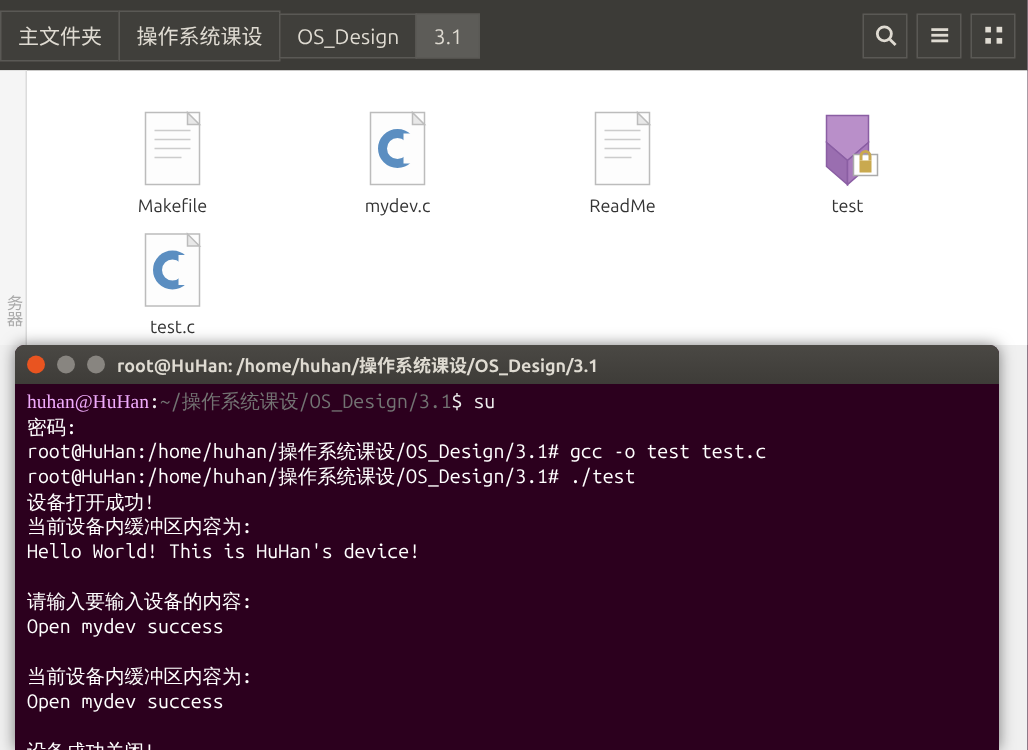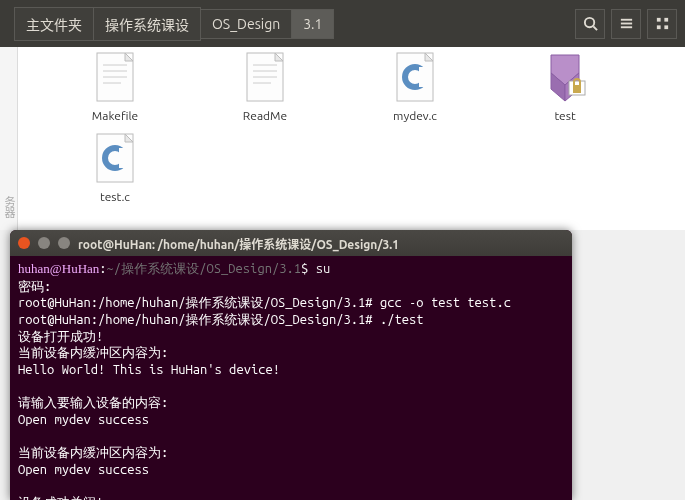--- a/index.html
+++ b/index.html
@@ -1,33 +1,33 @@
 <!DOCTYPE html>
 <html><head>
 <meta charset="utf-8">
 <style>
   * { margin: 0; padding: 0; box-sizing: border-box; }
   body { font-family: "Ubuntu", "Noto Sans CJK SC", sans-serif; width: 685px; height: 500px; overflow: hidden; background: #f0f0f0; position: relative; }
 
   
-  .fm-bar { height: 47px; background: #3c3b37; display: flex; align-items: center; color: #dfdbd2; font-size: 14px; padding-left: 14px; }
+  .fm-bar { height: 47px; background: #3c3b37; display: flex; align-items: center; color: #dfdbd2; font-size: 14px; }
   .crumb { padding: 6px 11px; border: 1px solid #5a5955; margin-right: -1px; background: #403f3b; }
   .crumb.active { background: #5d5c58; text-align: center; }
   .fm-right { margin-left: auto; display: flex; gap: 6px; padding-right: 8px; }
   .fm-btn { width: 30px; height: 30px; background: #403f3b; border: 1px solid #5a5955; display: flex; align-items: center; justify-content: center; cursor: pointer; }
 
   .fm-body { display: flex; height: 183px; background: #fff; }
   .sidebar { width: 18px; background: #f5f5f5; border-right: 1px solid #dcdcdc; display:flex; flex-direction:column; justify-content:flex-end; padding-bottom:12px;}
   .sidebar-txt { writing-mode: vertical-rl; color:#aaa; font-size:11px; }
-  .icons { flex: 1; padding: 2px 10px 0 60px; display: flex; flex-wrap: wrap; gap: 8px 76px; align-content: flex-start; }
+  .icons { flex: 1; padding: 24px 10px 0 60px; display: flex; flex-wrap: wrap; gap: 8px 76px; align-content: flex-start; }
   .file { width: 74px; display: flex; flex-direction: column; align-items: center; font-size: 12px; color: #333; }
   .ficon { width: 50px; height: 56px; display:flex; align-items:center; justify-content:center; margin-bottom: 4px;}
 
   
-  .term { position: absolute; left: 10px; top: 230px; width: 562px; height: 270px; background: #2c001e; border-radius: 6px 6px 0 0; box-shadow: 0 0 10px rgba(0,0,0,.5); }
+  .term { position: absolute; left: 10px; top: 230px; width: 656px; height: 270px; background: #2c001e; border-radius: 6px 6px 0 0; box-shadow: 0 0 10px rgba(0,0,0,.5); }
   .term-bar { height: 26px; background: linear-gradient(#4a4844, #3e3c38); border-radius: 6px 6px 0 0; display: flex; align-items: center; padding: 0 8px; gap: 8px; }
   .wbtn { width: 12px; height: 12px; border-radius: 50%; }
   .wclose { background: #e95420; } .wmin { background: #888580; } .wmax { background: #888580; }
   .term-title { color: #dfdbd2; font-size: 12px; font-weight: bold; }
   .term-content { padding: 4px 8px; font-family: "Ubuntu Mono", monospace; font-size: 13px; line-height: 1.28; color: #fff; white-space: pre-wrap; }
   .g { color: #f0abfc; font-family: Liberation Serif, serif; } .b { color: #737373; } .w { color: #eee; }
 </style>
 </head>
 <body>
 
@@ -77,38 +77,38 @@
             <line x1="10" y1="32" x2="28" y2="32" stroke="#ccc"></line>
           </svg>
       </div>
       <span>Makefile</span>
     </div>
     <div class="file">
       <div class="ficon">
         <svg width="44" height="52">
             <rect x="4" y="2" width="36" height="48" fill="#fdfdfd" stroke="#bcbcbc"></rect>
             <polygon points="32,2 40,10 32,10" fill="#e8e8e8" stroke="#bcbcbc"></polygon>
+            <circle cx="22" cy="26" r="10" fill="none" stroke="#5b8ec1" stroke-width="6"></circle>
+            <rect x="26" y="16" width="12" height="20" fill="#fdfdfd"></rect>
+          </svg>
+      </div>
+      <span>mydev.c</span>
+    </div>
+    <div class="file">
+      <div class="ficon">
+        <svg width="44" height="52">
+            <rect x="4" y="2" width="36" height="48" fill="#fdfdfd" stroke="#bcbcbc"></rect>
+            <polygon points="32,2 40,10 32,10" fill="#e8e8e8" stroke="#bcbcbc"></polygon>
             <line x1="10" y1="14" x2="34" y2="14" stroke="#ccc"></line>
             <line x1="10" y1="20" x2="34" y2="20" stroke="#ccc"></line>
             <line x1="10" y1="26" x2="34" y2="26" stroke="#ccc"></line>
             <line x1="10" y1="32" x2="28" y2="32" stroke="#ccc"></line>
           </svg>
       </div>
       <span>ReadMe</span>
-    </div>
-    <div class="file">
-      <div class="ficon">
-        <svg width="44" height="52">
-            <rect x="4" y="2" width="36" height="48" fill="#fdfdfd" stroke="#bcbcbc"></rect>
-            <polygon points="32,2 40,10 32,10" fill="#e8e8e8" stroke="#bcbcbc"></polygon>
-            <circle cx="22" cy="26" r="10" fill="none" stroke="#5b8ec1" stroke-width="6"></circle>
-            <rect x="26" y="16" width="12" height="20" fill="#fdfdfd"></rect>
-          </svg>
-      </div>
-      <span>mydev.c</span>
     </div>
     <div class="file">
       <div class="ficon">
         <svg width="44" height="52">
             <polygon points="8,4 36,4 36,22 22,34 8,22" fill="#b98fc9" stroke="#8a5ea3"></polygon>
             <polygon points="8,22 22,34 22,50 8,38" fill="#9a6eb0" stroke="#8a5ea3"></polygon>
             <polygon points="36,22 22,34 22,50 36,38" fill="#a87bbc" stroke="#8a5ea3"></polygon>
             <rect x="26" y="30" width="16" height="14" fill="#fff" stroke="#aaa"></rect>
             <rect x="30" y="34" width="8" height="8" fill="#c9a94f"></rect>
             <path d="M31 34 v-3 a3 3 0 0 1 6 0 v3" fill="none" stroke="#c9a94f" stroke-width="2"></path>

